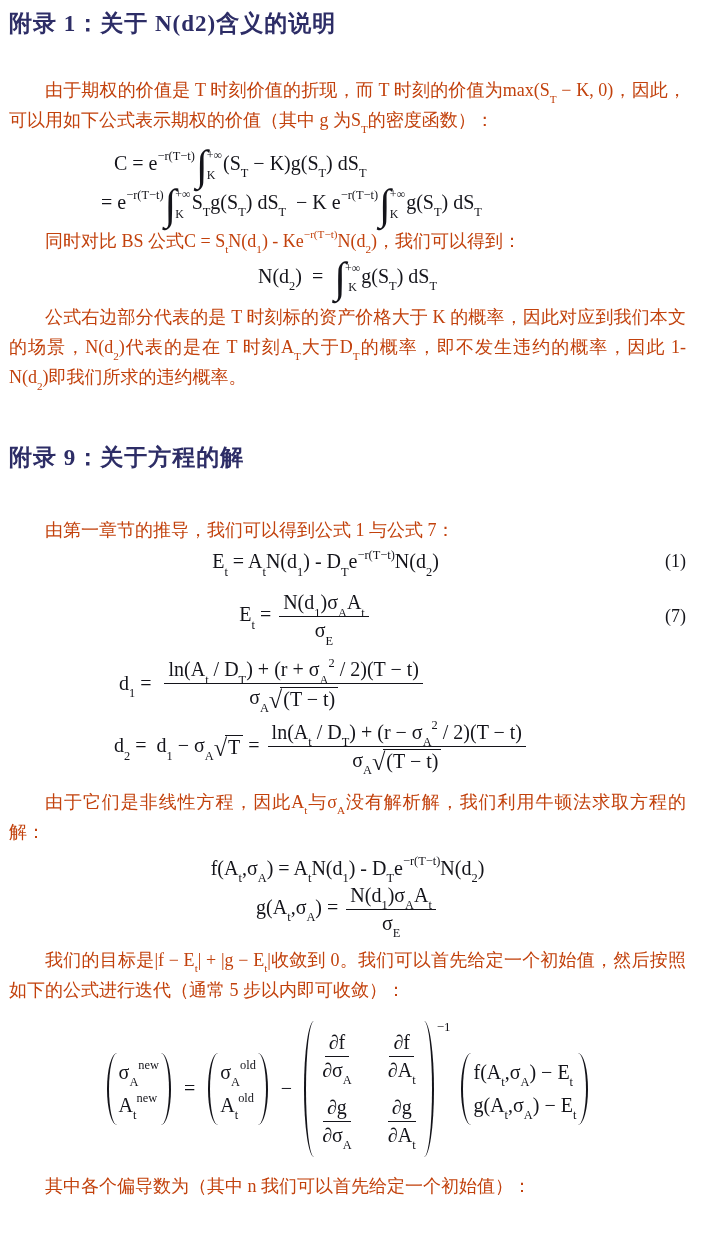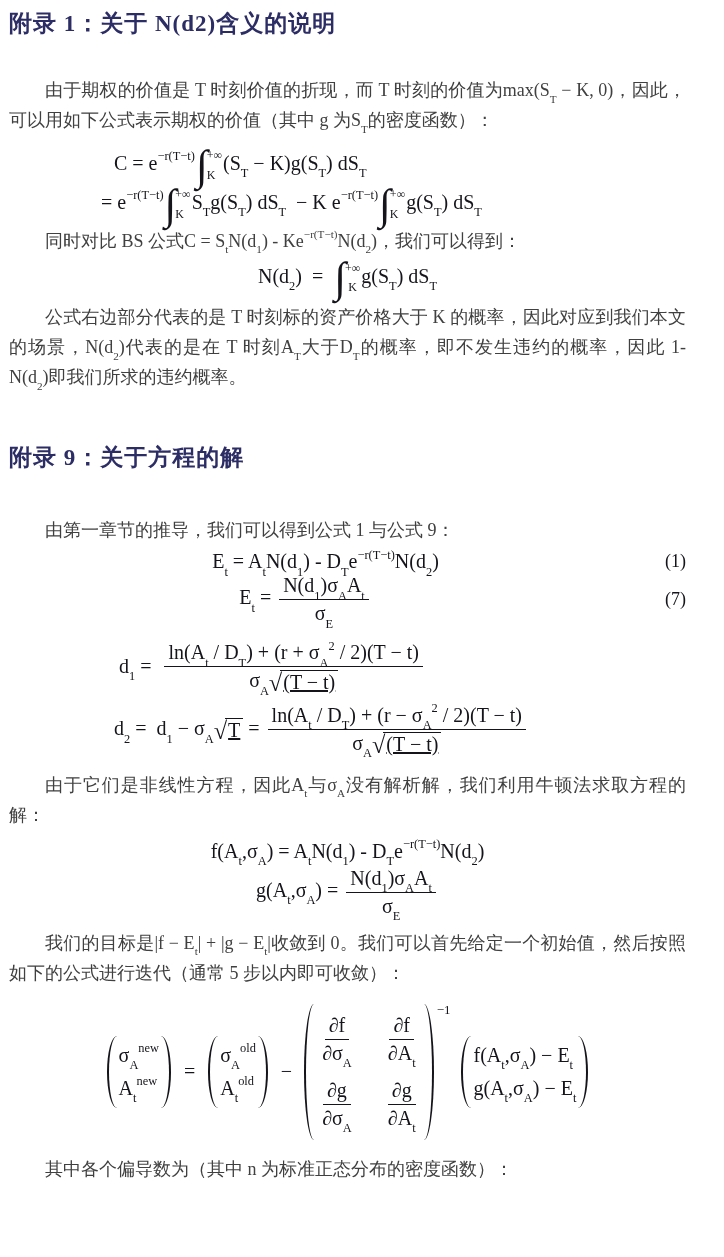--- a/index.html
+++ b/index.html
@@ -10,34 +10,34 @@
   }
   .page{box-sizing:border-box;width:712px;height:1257px;padding:4px 26px 0 9px;overflow:hidden;}
 
   h1.apdx{
     font-size:23px;font-weight:bold;color:#2d2d66;
     margin:0;letter-spacing:1px;
     font-family:"Liberation Serif","DejaVu Serif",serif;
   }
   p.body{
     font-size:18px;line-height:30px;margin:0;
-    text-align:justify;text-indent:2em;color:#404040;
+    text-align:justify;text-indent:2em;color:#c2410c;
   }
 
   
   .eq{font-size:20px;color:#14141a;}
   .m{white-space:pre;}
   sub.m-sub{font-size:0.62em;position:relative;bottom:-0.18em;line-height:0;}
   sup.m-sup{font-size:0.62em;position:relative;top:-0.15em;line-height:0;}
   .m-frac{display:inline-flex;flex-direction:column;align-items:center;vertical-align:middle;margin:0 3px;text-align:center;}
   .m-num{border-bottom:1.5px solid currentColor;padding:0 4px 2px;}
   .m-den{padding-top:2px;}
   .m-sqrt{display:inline-flex;vertical-align:middle;}
   .m-rad{font-size:1.22em;line-height:1.05;align-self:flex-start;}
-  .m-rc{border-top:1.5px solid currentColor;padding:0 3px;margin-left:-2px;text-decoration:underline;}
+  .m-rc{border-top:1.5px solid currentColor;padding:0 3px;margin-left:-2px;}
   .m-int{display:inline-flex;align-items:center;vertical-align:middle;margin:0 1px;}
   .m-int-g{font-size:2.15em;line-height:0.82;}
   .m-lims{display:inline-flex;flex-direction:column;justify-content:space-between;height:2.9em;font-size:0.6em;margin-left:-1px;padding:1px 0;}
 
   .eqline{margin:0;}
   .eqrow{display:flex;align-items:center;justify-content:center;}
   .eqcenter{flex:1;text-align:center;}
   .eqnum{width:44px;text-align:right;font-size:18px;color:#14141a;}
   .ctr{text-align:center;}
 
@@ -66,27 +66,27 @@
   <div class="eq eqline" style="margin-top:2px;margin-left:92px;"><span class="m">= e<sup class="m-sup">−r(T−t)</sup><span class="m-int"><span class="m-int-g">∫</span><span class="m-lims"><span class="m-hi">+∞</span><span class="m-lo">K</span></span></span>S<sub class="m-sub">T</sub>g(S<sub class="m-sub">T</sub>) dS<sub class="m-sub">T</sub>  − K e<sup class="m-sup">−r(T−t)</sup><span class="m-int"><span class="m-int-g">∫</span><span class="m-lims"><span class="m-hi">+∞</span><span class="m-lo">K</span></span></span>g(S<sub class="m-sub">T</sub>) dS<sub class="m-sub">T</sub></span></div>
 
   <p class="body" style="margin-top:3px;">同时对比 BS 公式C = S<sub class="m-sub">t</sub>N(d<sub class="m-sub">1</sub>) - Ke<sup class="m-sup">−r(T−t)</sup>N(d<sub class="m-sub">2</sub>)，我们可以得到：</p>
 
   <div class="eq eqline ctr" style="margin-top:4px;"><span class="m">N(d<sub class="m-sub">2</sub>)  =  <span class="m-int"><span class="m-int-g">∫</span><span class="m-lims"><span class="m-hi">+∞</span><span class="m-lo">K</span></span></span>g(S<sub class="m-sub">T</sub>) dS<sub class="m-sub">T</sub></span></div>
 
   <p class="body" style="margin-top:6px;">公式右边部分代表的是 T 时刻标的资产价格大于 K 的概率，因此对应到我们本文的场景，N(d<sub class="m-sub">2</sub>)代表的是在 T 时刻A<sub class="m-sub">T</sub>大于D<sub class="m-sub">T</sub>的概率，即不发生违约的概率，因此 1- N(d<sub class="m-sub">2</sub>)即我们所求的违约概率。</p>
 
   <h1 class="apdx" style="margin-top:50px;">附录 9：关于方程的解</h1>
 
-  <p class="body" style="margin-top:42px;">由第一章节的推导，我们可以得到公式 1 与公式 9：</p>
+  <p class="body" style="margin-top:42px;">由第一章节的推导，我们可以得到公式 1 与公式 7：</p>
 
   <div class="eq eqrow" style="margin-top:5px;">
     <span class="eqcenter"><span class="m">E<sub class="m-sub">t</sub> = A<sub class="m-sub">t</sub>N(d<sub class="m-sub">1</sub>) - D<sub class="m-sub">T</sub>e<sup class="m-sup">−r(T−t)</sup>N(d<sub class="m-sub">2</sub>)</span></span>
     <span class="eqnum">(1)</span>
   </div>
-  <div class="eq eqrow" style="margin-top:1px;gap:40px;">
+  <div class="eq eqrow" style="margin-top:18px;gap:40px;">
     <span class="eqcenter"><span class="m">E<sub class="m-sub">t</sub> = <span class="m-frac"><span class="m-num">N(d<sub class="m-sub">1</sub>)σ<sub class="m-sub">A</sub>A<sub class="m-sub">t</sub></span><span class="m-den">σ<sub class="m-sub">E</sub></span></span></span></span>
     <span class="eqnum">(7)</span>
   </div>
 
   <div class="eq eqline" style="margin-top:16px;margin-left:110px;"><span class="m">d<sub class="m-sub">1</sub> =  <span class="m-frac"><span class="m-num">ln(A<sub class="m-sub">t</sub> / D<sub class="m-sub">T</sub>) + (r + σ<sub class="m-sub">A</sub><sup class="m-sup">2</sup> / 2)(T − t)</span><span class="m-den">σ<sub class="m-sub">A</sub><span class="m-sqrt"><span class="m-rad">√</span><span class="m-rc">(T − t)</span></span></span></span></span></div>
   <div class="eq eqline" style="margin-top:8px;margin-left:105px;"><span class="m">d<sub class="m-sub">2</sub> =  d<sub class="m-sub">1</sub> − σ<sub class="m-sub">A</sub><span class="m-sqrt"><span class="m-rad">√</span><span class="m-rc">T</span></span> = <span class="m-frac"><span class="m-num">ln(A<sub class="m-sub">t</sub> / D<sub class="m-sub">T</sub>) + (r − σ<sub class="m-sub">A</sub><sup class="m-sup">2</sup> / 2)(T − t)</span><span class="m-den">σ<sub class="m-sub">A</sub><span class="m-sqrt"><span class="m-rad">√</span><span class="m-rc">(T − t)</span></span></span></span></span></div>
 
   <p class="body" style="margin-top:12px;">由于它们是非线性方程，因此A<sub class="m-sub">t</sub>与σ<sub class="m-sub">A</sub>没有解析解，我们利用牛顿法求取方程的解：</p>
 
   <div class="eq eqline ctr" style="margin-top:10px;"><span class="m">f(A<sub class="m-sub">t</sub>,σ<sub class="m-sub">A</sub>) = A<sub class="m-sub">t</sub>N(d<sub class="m-sub">1</sub>) - D<sub class="m-sub">T</sub>e<sup class="m-sup">−r(T−t)</sup>N(d<sub class="m-sub">2</sub>)</span></div>
@@ -113,15 +113,15 @@
         <span class="m"><span class="m-frac"><span class="m-num">∂g</span><span class="m-den">∂A<sub class="m-sub">t</sub></span></span></span>
       </span>
       <span class="jexp">−1</span>
     </span>
     <span class="vec">
       <span class="m">f(A<sub class="m-sub">t</sub>,σ<sub class="m-sub">A</sub>) − E<sub class="m-sub">t</sub></span>
       <span class="m">g(A<sub class="m-sub">t</sub>,σ<sub class="m-sub">A</sub>) − E<sub class="m-sub">t</sub></span>
     </span>
   </div>
 
-  <p class="body" style="margin-top:14px;">其中各个偏导数为（其中 n 为标准正态分布的密度函数）：</p>
+  <p class="body" style="margin-top:14px;">其中各个偏导数为（其中 n 我们可以首先给定一个初始值）：</p>
 
 </div>
 
 </body></html>

